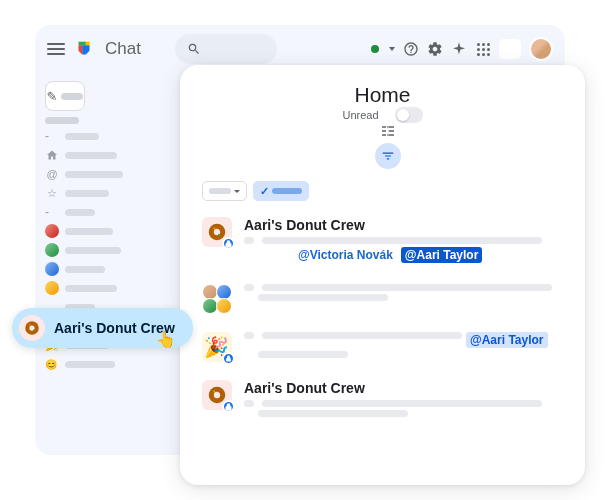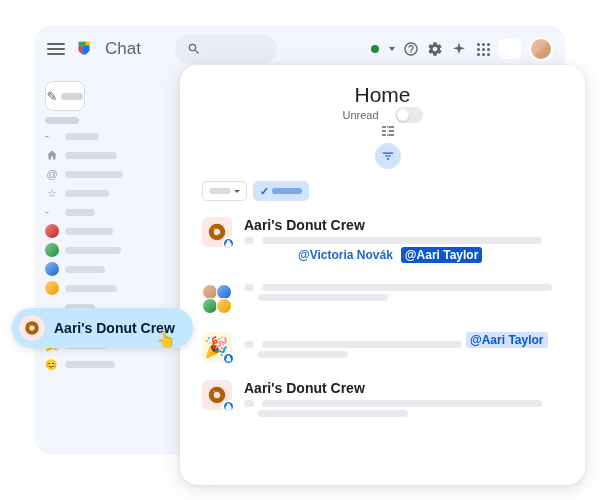--- a/index.html
+++ b/index.html
@@ -53,21 +53,21 @@
   
   .thread { display: flex; gap: 12px; margin-bottom: 18px; }
   .thread-avatar { width: 30px; height: 30px; border-radius: 6px; flex-shrink: 0; position: relative; }
   .donut { background: #fce8e6; display: flex; align-items: center; justify-content: center; }
   .donut svg { width: 22px; height: 22px; }
   .badge { position: absolute; bottom: -3px; right: -3px; width: 13px; height: 13px; background: #1a73e8; border-radius: 50%; border: 2px solid #fff; display: flex; align-items: center; justify-content: center; }
   .group-avatar { position: relative; width: 30px; height: 30px; }
   .mini { position: absolute; width: 16px; height: 16px; border-radius: 50%; border: 1.5px solid #fff; }
   .thread-body { flex: 1; min-width: 0; }
   .thread-title { font-size: 14px; font-weight: 700; color: #202124; margin-bottom: 4px; }
-  .thread-line { display: flex; align-items: flex-end; gap: 4px; margin-bottom: 3px; }
+  .thread-line { display: flex; align-items: flex-start; gap: 4px; margin-bottom: 3px; }
   .thread-ph { height: 7px; background: #e8eaed; border-radius: 4px; }
   .mention { font-size: 12px; font-weight: 600; padding: 1px 4px; border-radius: 3px; }
   .mention.blue-text { color: #1967d2; }
   .mention.blue-fill { background: #0b57d0; color: #fff; }
   .mention.light-blue { background: #d3e3fd; color: #0b57d0; }
   .party { background: #fef7e0; font-size: 20px; display: flex; align-items: center; justify-content: center; }
   
   .hover-chip { position: absolute; left: 12px; top: 308px; background: #c2e7ff; border-radius: 20px; padding: 7px 18px 7px 7px; display: flex; align-items: center; gap: 9px; box-shadow: 0 2px 8px rgba(0,0,0,0.12); }
   .hover-donut { width: 26px; height: 26px; border-radius: 50%; background: #fce8e6; display: flex; align-items: center; justify-content: center; }
   .hover-label { font-size: 14px; font-weight: 600; color: #001d35; }

